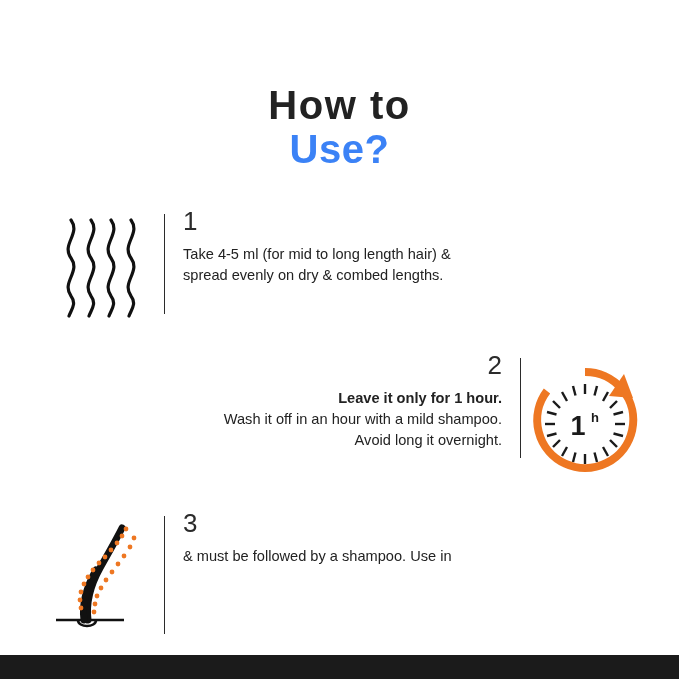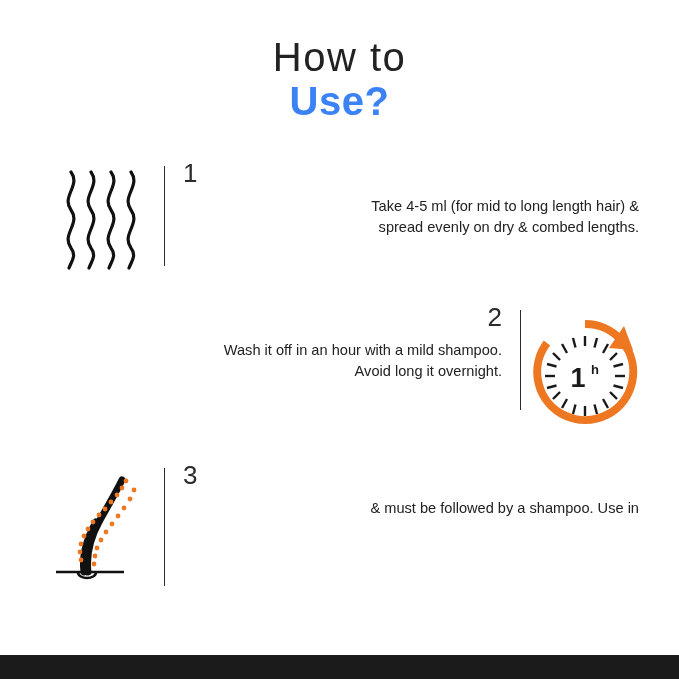--- a/index.html
+++ b/index.html
@@ -22,24 +22,25 @@
     box-sizing: border-box;
     background: #ffffff;
   }
   
   .header {
     text-align: center;
     padding-top: 36px;
   }
   .header .line1 {
     font-size: 40px;
-    font-weight: 400;
+    font-weight: 700;
     letter-spacing: 1.5px;
     color: #222;
     line-height: 1.05;
+    margin-top: 48px;
   }
   .header .line2 {
     font-size: 40px;
     font-weight: bold;
     letter-spacing: 0.5px;
     color: #3b82f6;
     line-height: 1.15;
   }
   
   .steps {
@@ -80,21 +81,20 @@
     font-size: 26px;
     font-weight: 300;
     color: #2b2b2b;
     line-height: 1;
     margin-bottom: 10px;
   }
   .body-line {
     font-size: 14.6px;
     line-height: 1.45;
     color: #222;
-    text-align: right;
   }
   .body-line.bold {
     font-weight: bold;
   }
   
   .step-2 {
     justify-content: flex-end;
     padding-right: 34px;
   }
   .step-2 .text-cell { text-align: right; }
@@ -157,20 +157,21 @@
       <div class="text-cell">
         <div class="num">1</div>
         <div class="body-line">Take 4-5 ml (for mid to long length hair) &amp;</div>
         <div class="body-line">spread evenly on dry &amp; combed lengths.</div>
       </div>
     </div>
 
     <div class="step step-2">
       <div class="text-cell">
         <div class="num">2</div>
+        <div class="body-line bold">Leave it only for 1 hour.</div>
         <div class="body-line">Wash it off in an hour with a mild shampoo.</div>
         <div class="body-line">Avoid long it overnight.</div>
       </div>
       <div class="rule rule-2"></div>
       <div class="clock-cell">
         <svg width="112" height="112" viewBox="0 0 112 112" aria-hidden="true">
 
           <path d="M56 8 A48 48 0 1 1 18 27" fill="none" stroke="#ee7722" stroke-width="8" stroke-linecap="butt"></path>
           <polygon points="95 10 104 34 80 32" fill="#ee7722"></polygon>
 

